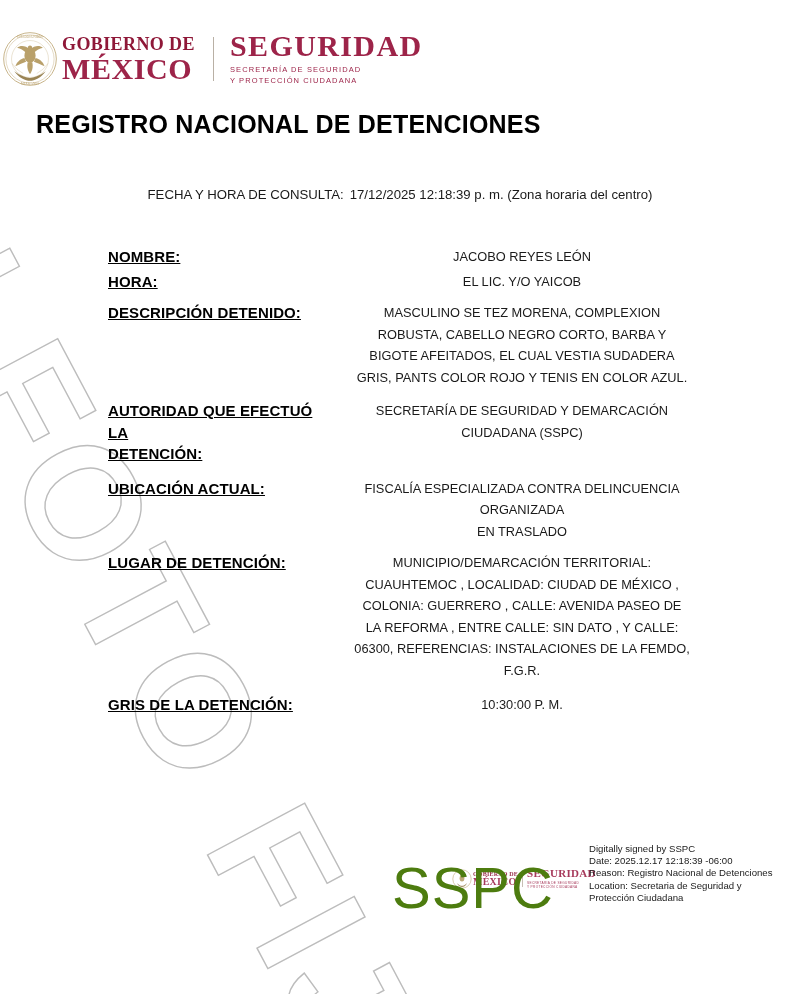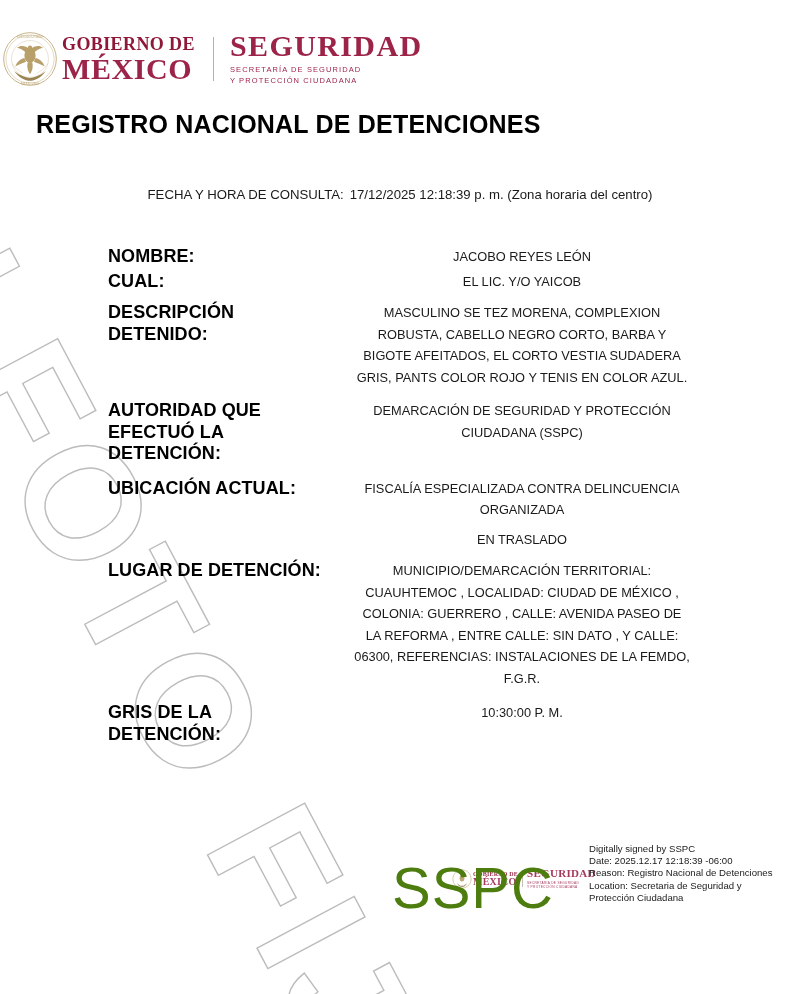--- a/index.html
+++ b/index.html
@@ -150,34 +150,35 @@
   }
   .field-row {
     display: flex;
     align-items: flex-start;
     width: 100%;
   }
   .field-label {
     flex: 0 0 218px;
     font-family: "Liberation Sans", sans-serif;
     font-weight: 700;
-    font-size: 18px;
+    font-size: 15px;
     letter-spacing: 0.1px;
     color: #000000;
     line-height: 21.5px;
+    text-decoration: underline;
   }
   .field-value {
     flex: 1 1 auto;
     font-family: "Liberation Sans", sans-serif;
     font-size: 12.8px;
     color: #1a1a1a;
     line-height: 21.5px;
   }
   .field-value .vline { display: block; white-space: nowrap; text-align: center; }
-  .field-value .vline.gap { margin-top: 8px; }
+  .field-value .vline.gap { margin-top: 0; }
 
   
   #sspc-mark {
     position: absolute;
     left: 392px;
     top: 854px;
     font-family: "Liberation Sans", sans-serif;
     font-weight: 400;
     font-size: 58px;
     letter-spacing: 1px;
@@ -299,43 +300,43 @@
 
   <div id="fields">
       <div class="field-row">
         <div class="field-label">NOMBRE:</div>
         <div class="field-value">
           <span class="vline">JACOBO  REYES  LEÓN</span>
         </div>
       </div>
       <div style="height: 3px;"></div>
       <div class="field-row">
-        <div class="field-label">CUAL:</div>
+        <div class="field-label">HORA:</div>
         <div class="field-value">
           <span class="vline">EL LIC. Y/O YAICOB</span>
         </div>
       </div>
       <div style="height: 10px;"></div>
       <div class="field-row">
         <div class="field-label">DESCRIPCIÓN DETENIDO:</div>
         <div class="field-value">
           <span class="vline">MASCULINO SE TEZ MORENA, COMPLEXION</span>
           <span class="vline">ROBUSTA, CABELLO NEGRO CORTO, BARBA Y</span>
-          <span class="vline">BIGOTE AFEITADOS, EL CORTO VESTIA SUDADERA</span>
+          <span class="vline">BIGOTE AFEITADOS, EL CUAL VESTIA SUDADERA</span>
           <span class="vline">GRIS, PANTS COLOR ROJO Y TENIS EN COLOR AZUL.</span>
         </div>
       </div>
       <div style="height: 12px;"></div>
       <div class="field-row">
         <div class="field-label">
           <div>AUTORIDAD QUE EFECTUÓ LA</div>
           <div>DETENCIÓN:</div>
         </div>
         <div class="field-value">
-          <span class="vline">DEMARCACIÓN DE SEGURIDAD Y PROTECCIÓN</span>
+          <span class="vline">SECRETARÍA DE SEGURIDAD Y DEMARCACIÓN</span>
           <span class="vline">CIUDADANA (SSPC)</span>
         </div>
       </div>
       <div style="height: 3px;"></div>
       <div style="height: 10px;"></div>
       <div class="field-row">
         <div class="field-label">UBICACIÓN ACTUAL:</div>
         <div class="field-value">
           <span class="vline">FISCALÍA ESPECIALIZADA CONTRA DELINCUENCIA</span>
           <span class="vline">ORGANIZADA</span>

